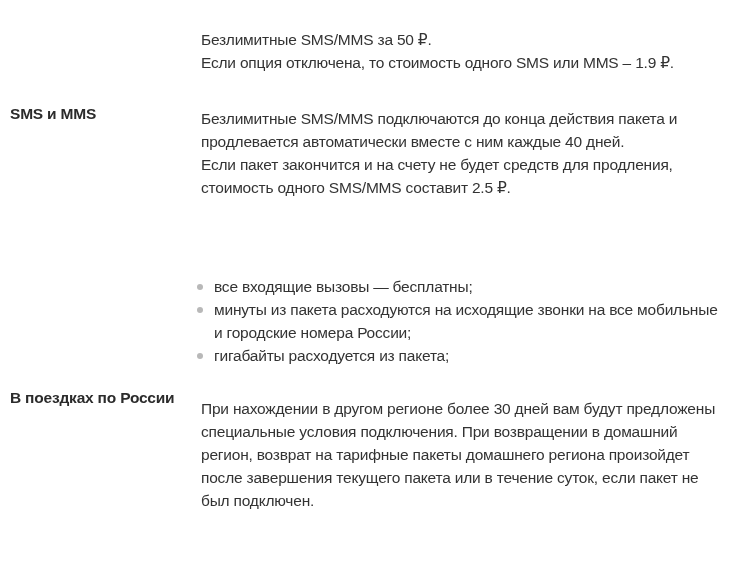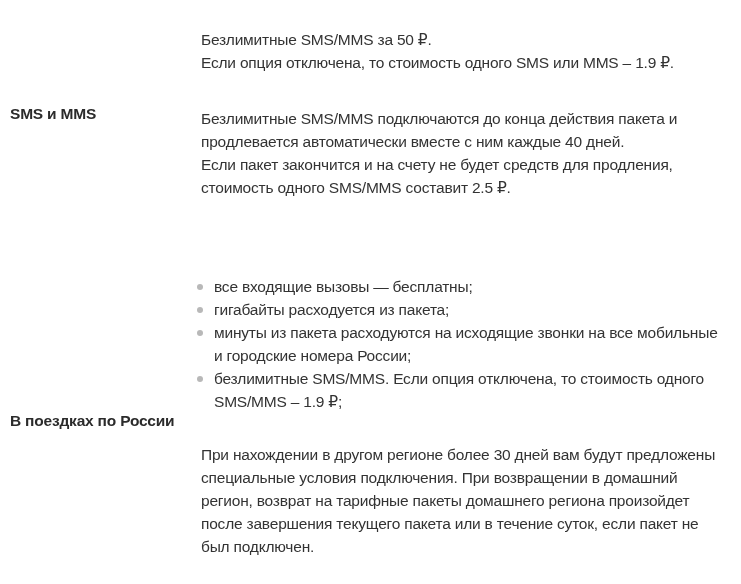--- a/index.html
+++ b/index.html
@@ -95,28 +95,24 @@
   <div class="section">
     <div class="section-label">В поездках по России</div>
     <div class="section-content">
       <ul class="bullets">
         <li>
           <span class="dot"></span>
           <span>все входящие вызовы — бесплатны;</span>
         </li>
         <li>
           <span class="dot"></span>
-          <span>гигабайты расходуется из пакета;</span>
-        </li>
-        <li>
-          <span class="dot"></span>
           <span>минуты из пакета расходуются на исходящие звонки на все мобильные и городские номера России;</span>
         </li>
         <li>
           <span class="dot"></span>
-          <span>безлимитные SMS/MMS. Если опция отключена, то стоимость одного SMS/MMS – 1.9 ₽;</span>
+          <span>гигабайты расходуется из пакета;</span>
         </li>
       </ul>
       <div class="para outro">При нахождении в другом регионе более 30 дней вам будут предложены специальные условия подключения. При возвращении в домашний регион, возврат на тарифные пакеты домашнего региона произойдет после завершения текущего пакета или в течение суток, если пакет не был подключен.</div>
     </div>
   </div>
 
 </div>
 
 </body></html>

